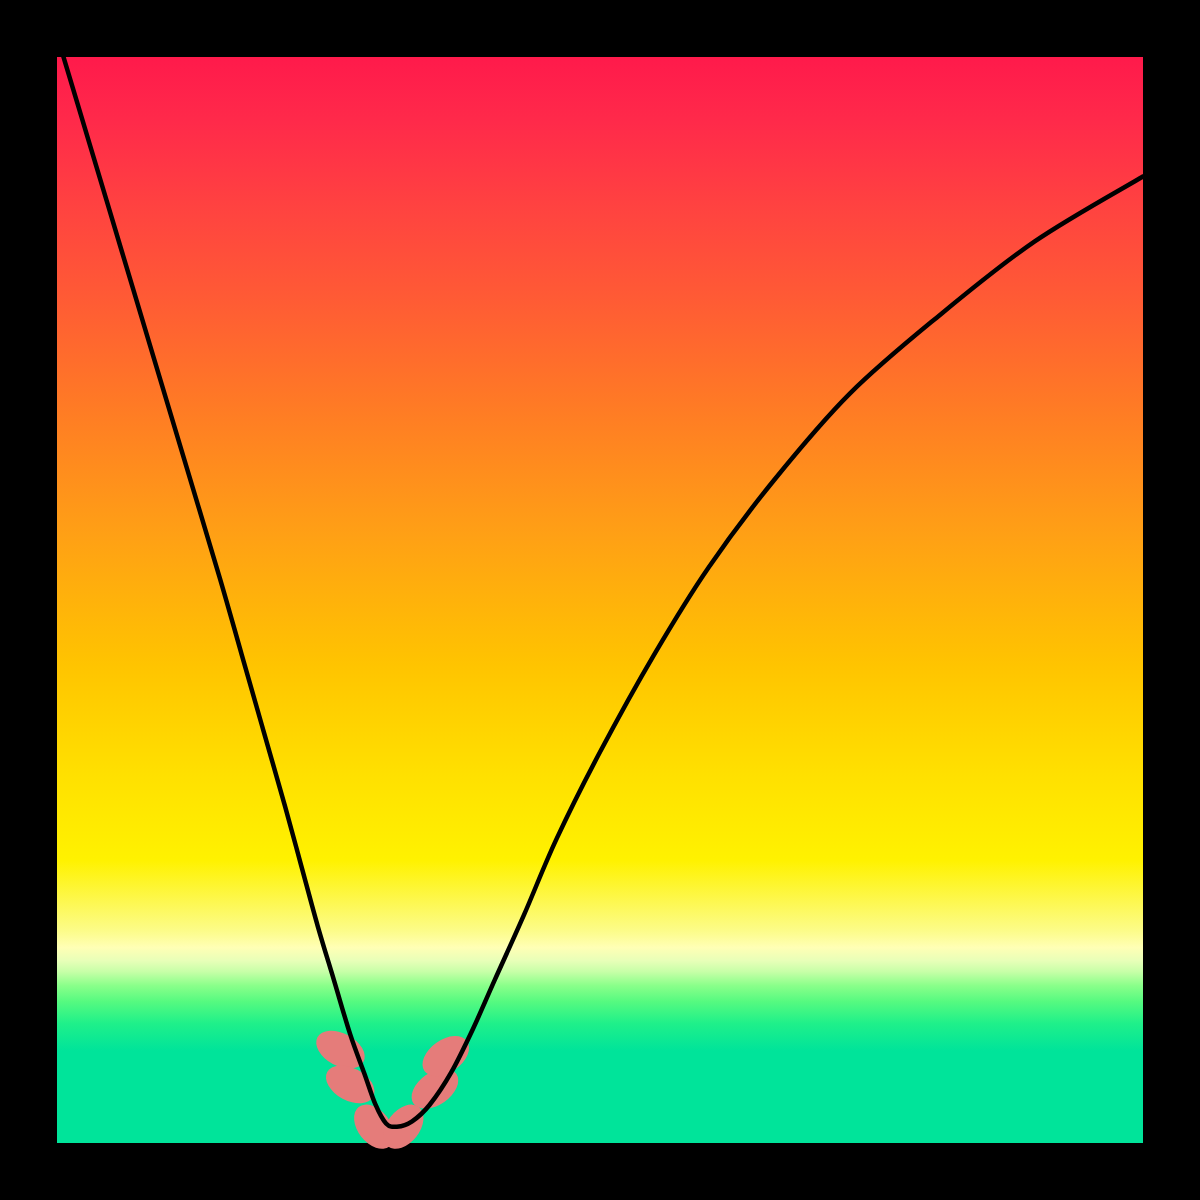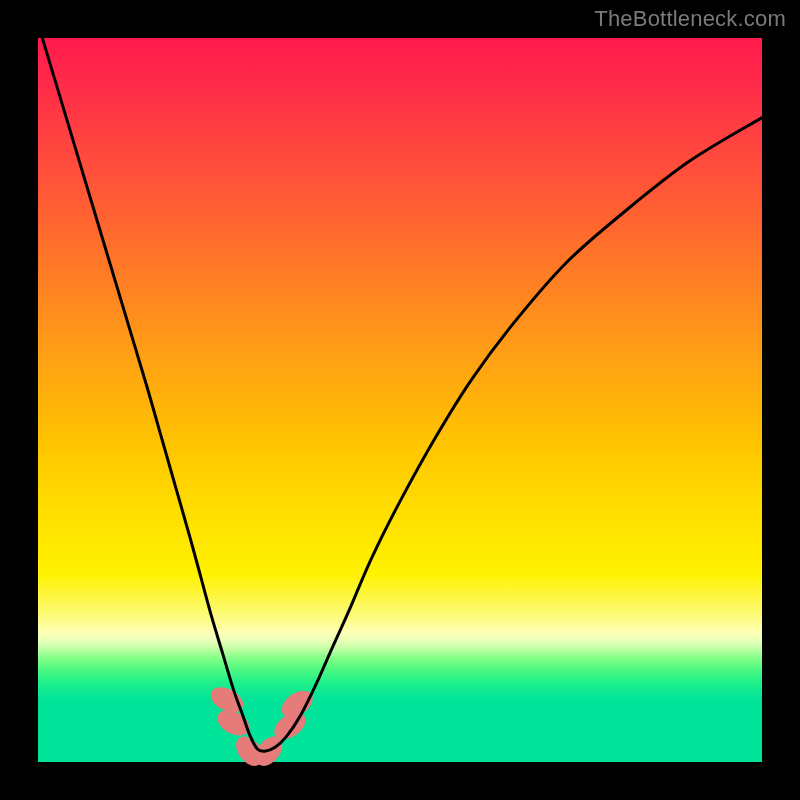--- a/index.html
+++ b/index.html
@@ -61,21 +61,20 @@
     top: 0;
     width: 724px;
     height: 724px;
     overflow: visible;
   }
 </style>
 </head>
 <body>
 
 <div class="frame">
-  <div class="watermark">TheBottleneck.com</div>
   <div class="plot-area">
     <svg class="curve" viewBox="0 0 724 724">
       <g id="markers-group">
           <ellipse cx="188.964" cy="661.736" rx="10.86" ry="17.376" fill="#e57c7a" transform="rotate(-62 188.964 661.736)"></ellipse>
           <ellipse cx="195.48000000000002" cy="684.904" rx="10.86" ry="17.376" fill="#e57c7a" transform="rotate(-62 195.48000000000002 684.904)"></ellipse>
           <ellipse cx="211.408" cy="713.14" rx="10.86" ry="16.652" fill="#e57c7a" transform="rotate(-38 211.408 713.14)"></ellipse>
           <ellipse cx="230.95600000000002" cy="713.14" rx="10.86" ry="16.652" fill="#e57c7a" transform="rotate(38 230.95600000000002 713.14)"></ellipse>
           <ellipse cx="251.95199999999997" cy="687.8" rx="10.86" ry="17.376" fill="#e57c7a" transform="rotate(55 251.95199999999997 687.8)"></ellipse>
           <ellipse cx="259.192" cy="666.08" rx="10.86" ry="17.376" fill="#e57c7a" transform="rotate(55 259.192 666.08)"></ellipse>
         </g>

